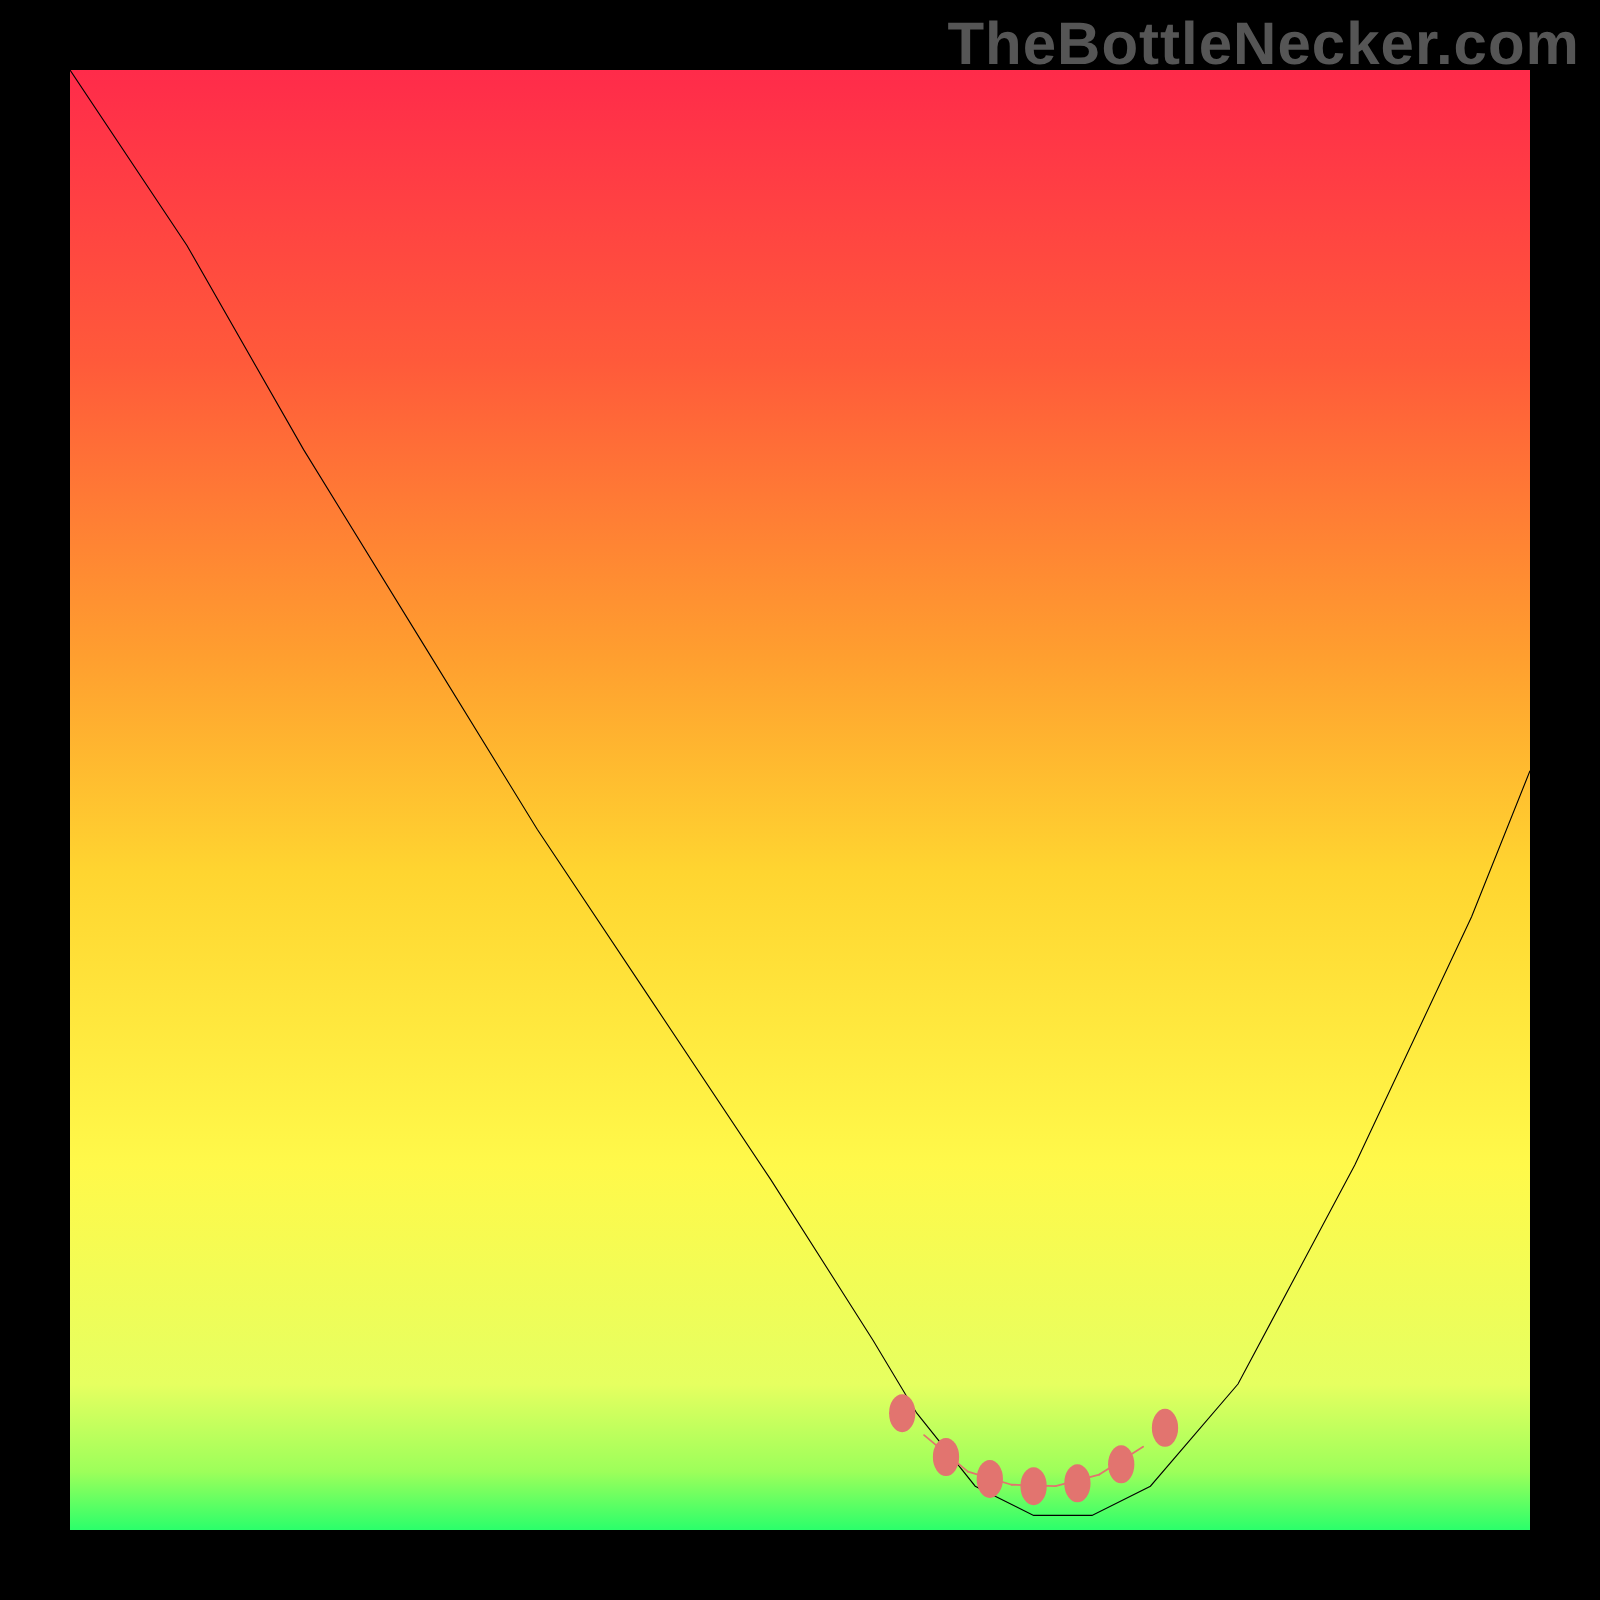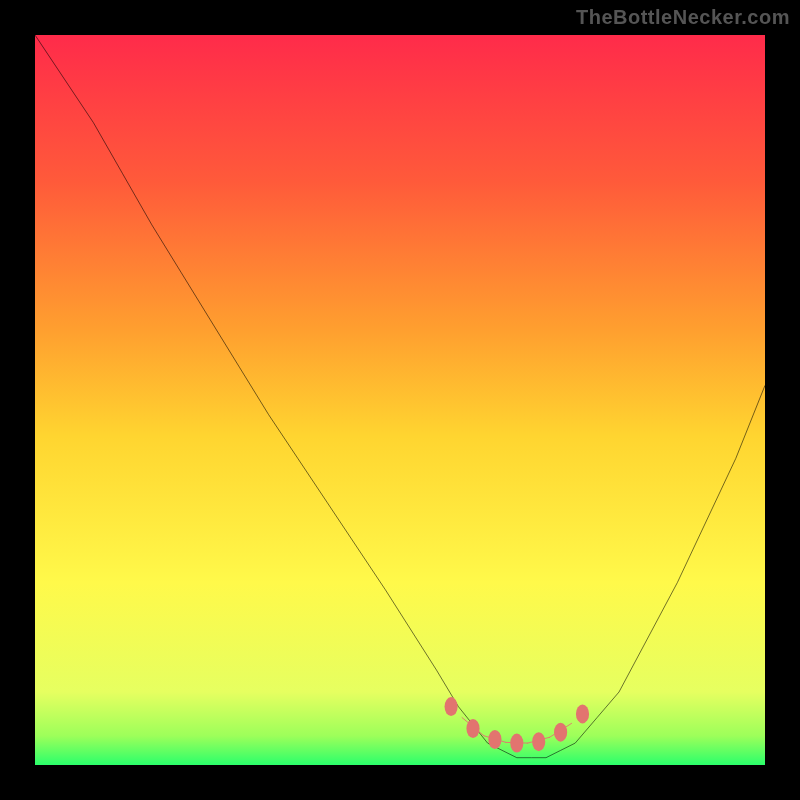--- a/index.html
+++ b/index.html
@@ -15,21 +15,21 @@
     position: relative;
     width: 800px;
     height: 800px;
     background: #000;
   }
   .watermark {
     position: absolute;
     top: 6px;
     right: 10px;
     color: #555;
-    font-size: 20px;
+    font-size: 30px;
     font-weight: 600;
     letter-spacing: 0.5px;
     z-index: 5;
     user-select: none;
   }
   .plot-wrap {
     position: absolute;
     left: 35px;
     top: 35px;
     width: 730px;

